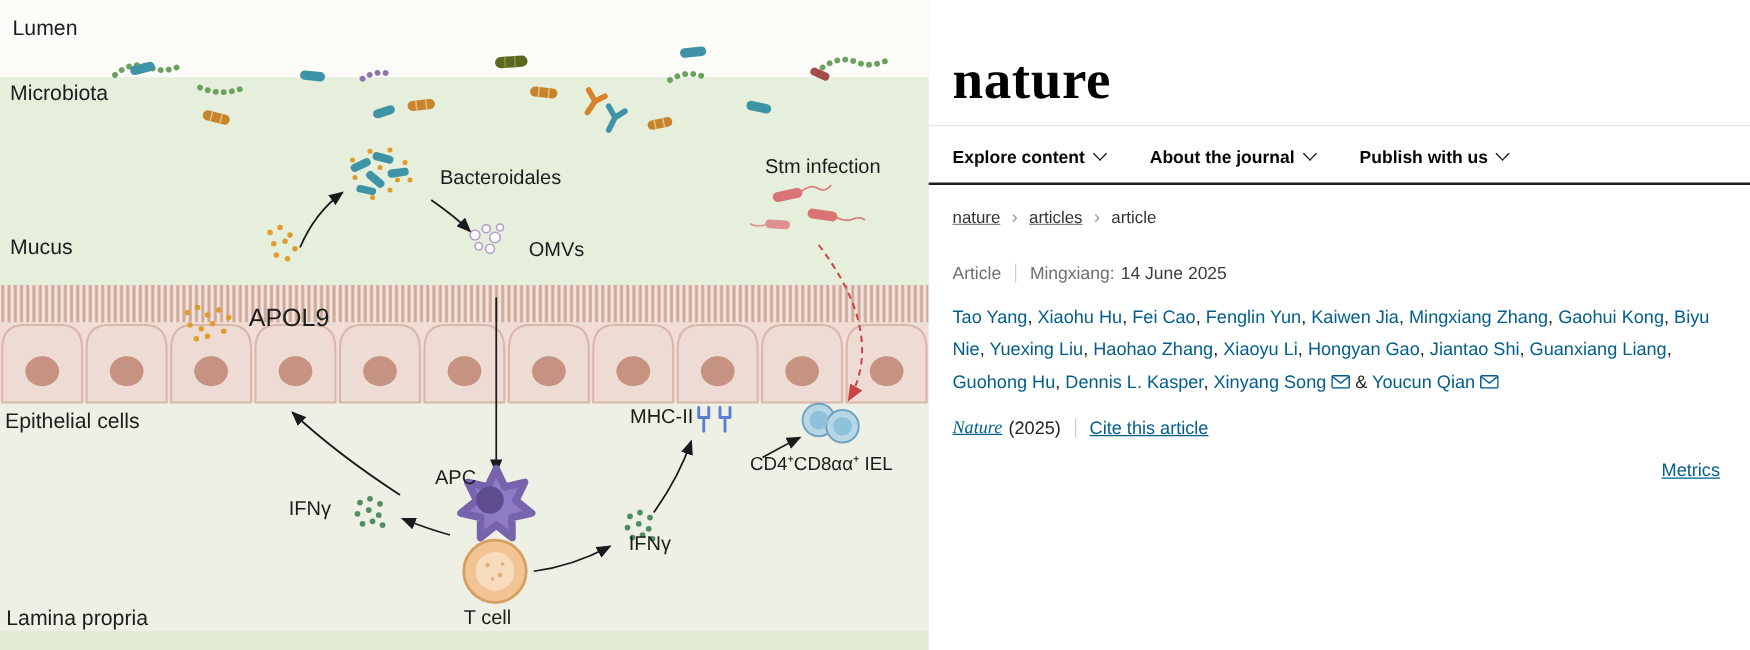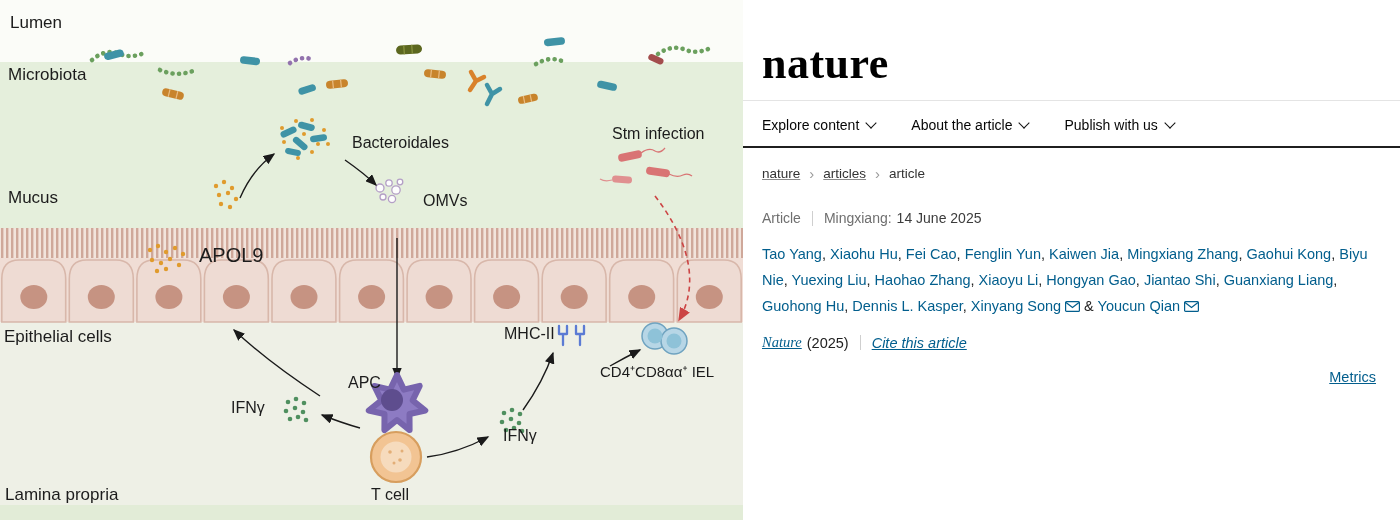--- a/index.html
+++ b/index.html
@@ -10,42 +10,42 @@
   .diagram svg{position:absolute;left:0;top:0;display:block;}
   .dg-label{position:absolute;color:#1c1c1c;white-space:nowrap;line-height:1.1;}
   .chain{fill:none;stroke-width:4.6;stroke-linecap:round;stroke-dasharray:0.1 6.4;}
 
   
   .article{flex:1;position:relative;padding:0 24px 0 19px;box-sizing:border-box;background:#fff;}
   .logo{font-family:"Liberation Serif",serif;font-weight:700;font-size:44px;letter-spacing:.5px;
         color:#000;margin-top:42px;line-height:1;display:inline-block;cursor:pointer;}
   .masthead-rule{height:1px;background:#e4e4e4;margin:14px -24px 0 -19px;}
   .site-nav{display:flex;gap:36px;margin-top:10px;height:27px;align-items:center;}
-  .nav-item{font-weight:400;font-size:14px;color:#060606;cursor:pointer;display:flex;align-items:center;}
+  .nav-item{font-weight:700;font-size:14px;color:#060606;cursor:pointer;display:flex;align-items:center;}
   .chev{width:7px;height:7px;border-right:1.7px solid #111;border-bottom:1.7px solid #111;
         transform:rotate(45deg);margin-left:8px;margin-top:-4px;display:inline-block;}
   .nav-rule{height:2px;background:#1f1f1f;margin:8px -24px 0 -19px;}
   .breadcrumb{margin-top:17px;font-size:13.5px;color:#333;display:flex;align-items:center;}
   .bc-link{color:#333;text-decoration:underline;text-decoration-color:#8a8a8a;cursor:pointer;}
   .bc-sep{color:#9a9a9a;margin:0 9px;font-size:15px;}
   .bc-current{color:#333;}
   .article-meta{margin-top:28px;font-size:14px;color:#6f6f6f;display:flex;align-items:center;}
   .pub-date{color:#3c3c3c;margin-left:5px;}
   .vsep{display:inline-block;width:1px;height:15px;background:#cfcfcf;margin:0 11px;}
   .title{font-family:"Liberation Serif",serif;font-weight:700;font-size:27.5px;line-height:1.22;
          color:#000;margin:10px 0 0;max-width:605px;letter-spacing:-.2px;}
   .authors{margin-top:15px;font-size:14.5px;line-height:1.8;color:#222;max-width:628px;}
   .author-link{color:var(--link,#025e8d);text-decoration:none;cursor:pointer;}
   .author-sep{color:#222;}
   .env{margin-left:4px;vertical-align:-1px;}
   .journal-row{margin-top:15px;font-size:14.5px;display:flex;align-items:center;color:#222;}
   .journal-link{font-family:"Liberation Serif",serif;font-style:italic;color:var(--link,#025e8d);
                 text-decoration:underline;cursor:pointer;}
   .journal-year{margin-left:5px;}
-  .cite-link{color:var(--link,#025e8d);text-decoration:underline;cursor:pointer;font-style:italic;}
+  .cite-link{color:var(--link,#025e8d);text-decoration:underline;cursor:pointer;}
   .metrics-row{margin-top:17px;text-align:right;}
   .metrics-link{color:var(--link,#025e8d);text-decoration:underline;font-size:14.5px;cursor:pointer;}
 </style>
 </head>
 <body>
 
 <div class="page">
 
   <div class="diagram">
     <svg viewBox="0 0 743 520" width="743" height="520">
@@ -272,21 +272,21 @@
 
   <div class="article">
     <div class="logo">nature</div>
     <div class="masthead-rule"></div>
     <nav class="site-nav" id="site-nav">
         <span class="nav-item">
           <span>Explore content</span>
           <span class="chev"></span>
         </span>
         <span class="nav-item">
-          <span>About the article</span>
+          <span>About the journal</span>
           <span class="chev"></span>
         </span>
         <span class="nav-item">
           <span>Publish with us</span>
           <span class="chev"></span>
         </span>
       </nav>
     <div class="nav-rule"></div>
 
     <div class="breadcrumb" id="breadcrumb">

